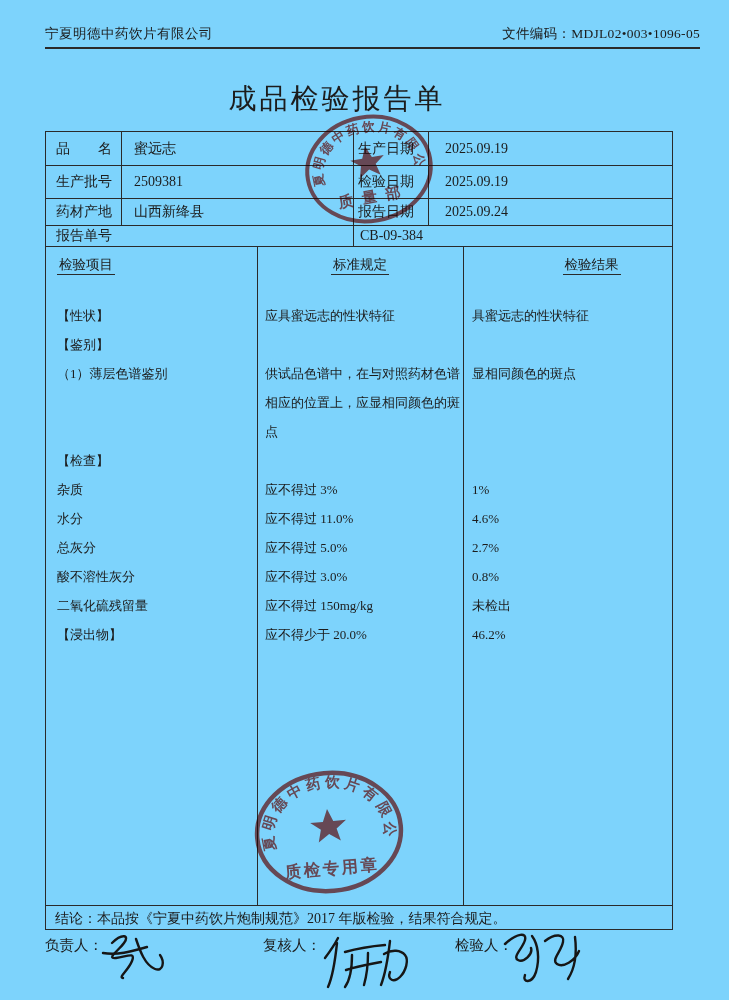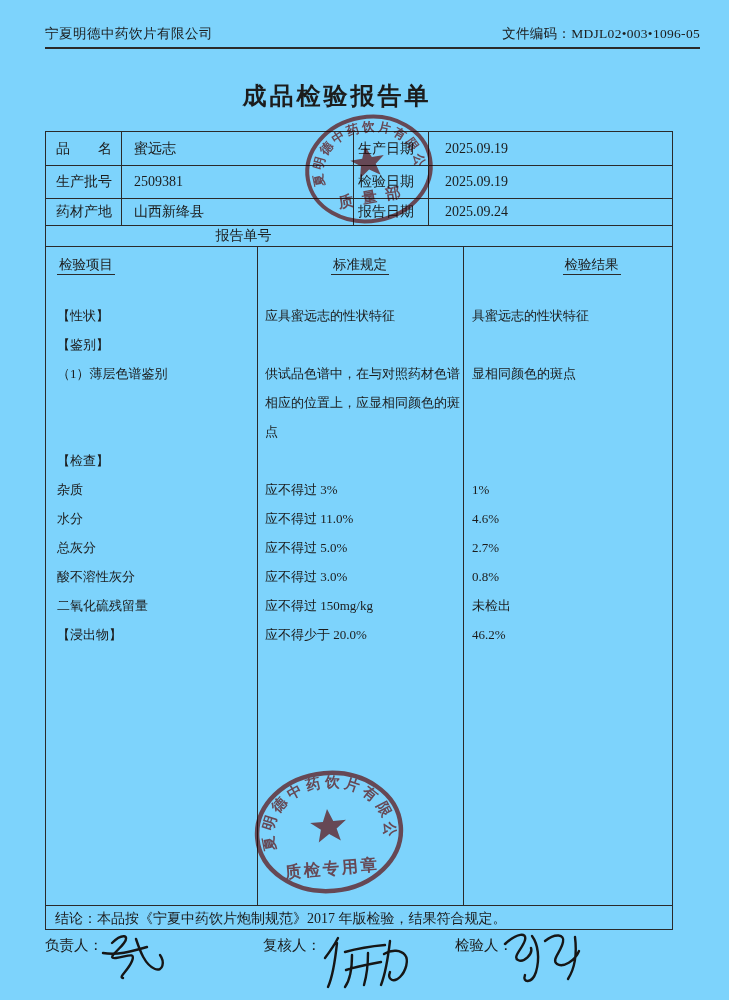--- a/index.html
+++ b/index.html
@@ -32,36 +32,36 @@
     left: 45px; top: 47px;
     width: 655px; height: 2px;
     background: #2a2a2a;
   }
   
   .title {
     position: absolute;
     left: 0; top: 80px;
     width: 674px;
     text-align: center;
-    font-size: 24px;
-    font-weight: bold;
+    font-size: 28px;
+    font-weight: normal;
     letter-spacing: 3px;
   }
   
   .info-table {
     position: absolute;
     left: 45px; top: 131px;
     width: 628px; height: 116px;
     border: 1.5px solid #2a2a2a;
     font-size: 14px;
   }
   .info-row { display: flex; height: 33px; align-items: center; }
   .info-row + .info-row { border-top: 1px solid #2a2a2a; }
   .info-row.r3 { height: 27px; }
-  .info-row.r4 { height: 21px; flex-direction: column; }
+  .info-row.r4 { height: 21px; }
   .ic { height: 100%; display: flex; align-items: center; overflow: hidden; white-space: nowrap; }
   .ic + .ic { border-left: 1px solid #2a2a2a; }
   .ic.c1 { width: 75px;  padding-left: 10px; }
   .ic.c2 { width: 232px; padding-left: 12px; }
   .ic.c3 { width: 75px;  padding-left: 4px; }
   .ic.c4 { flex: 1;      padding-left: 16px; }
   .ic.r4c1 { width: 307px; padding-left: 10px; }
   .ic.r4c2 { flex: 1;      padding-left: 6px; }
   
   .insp-table {

